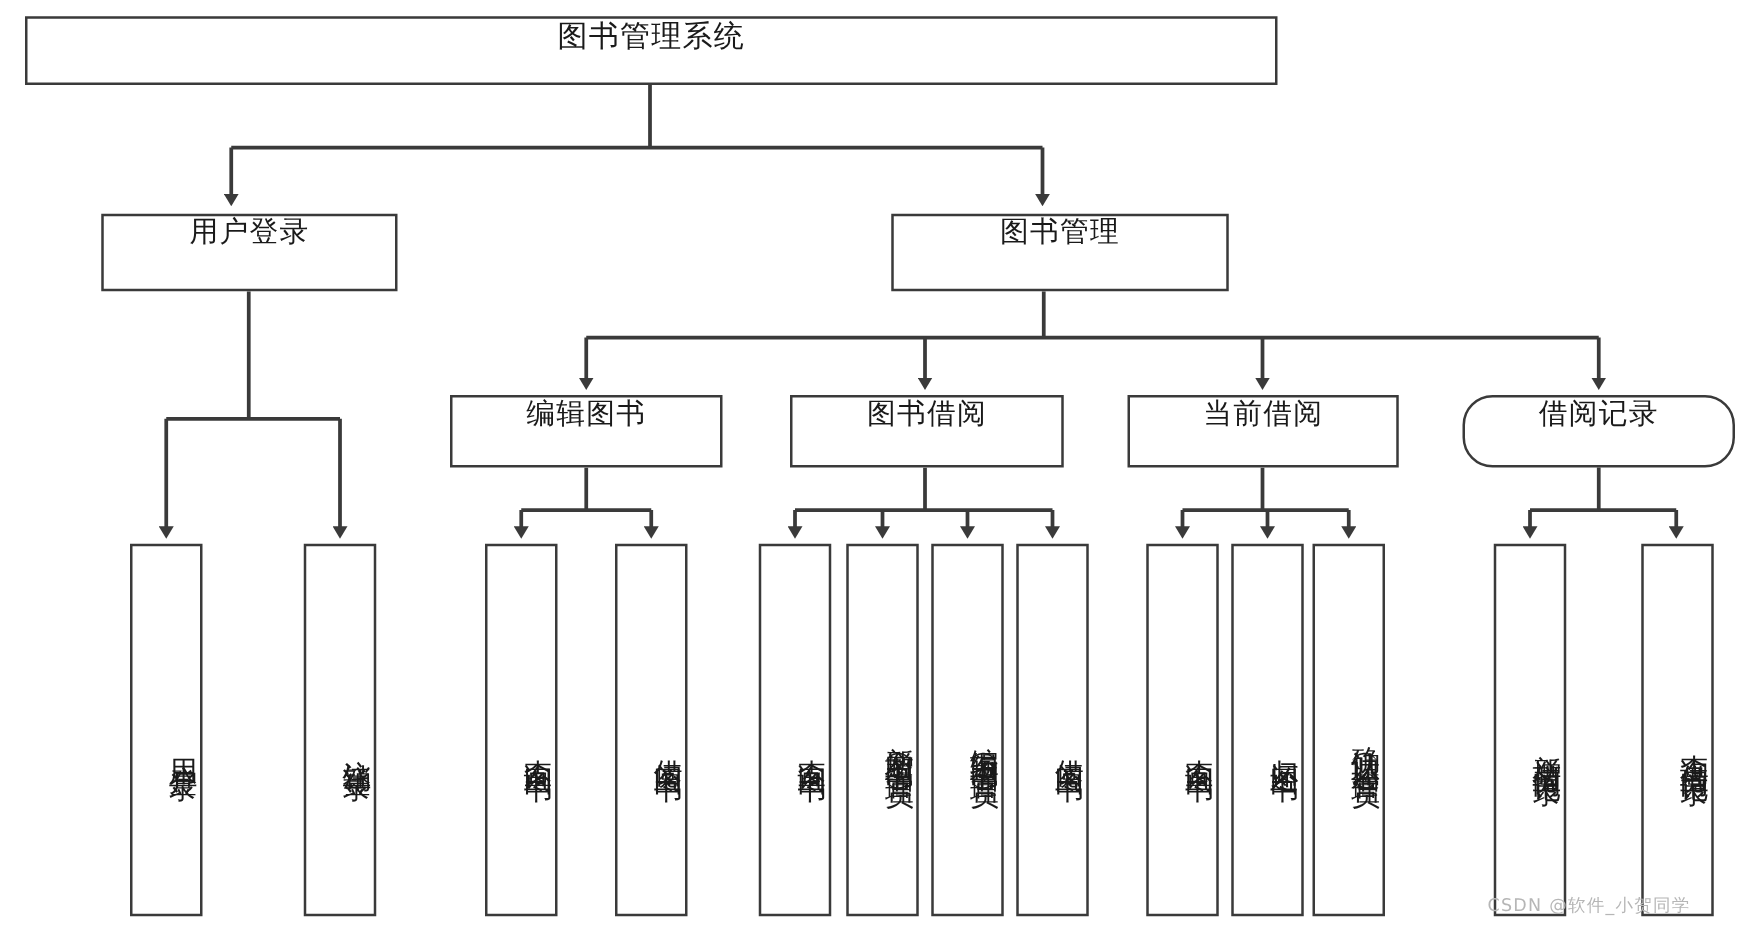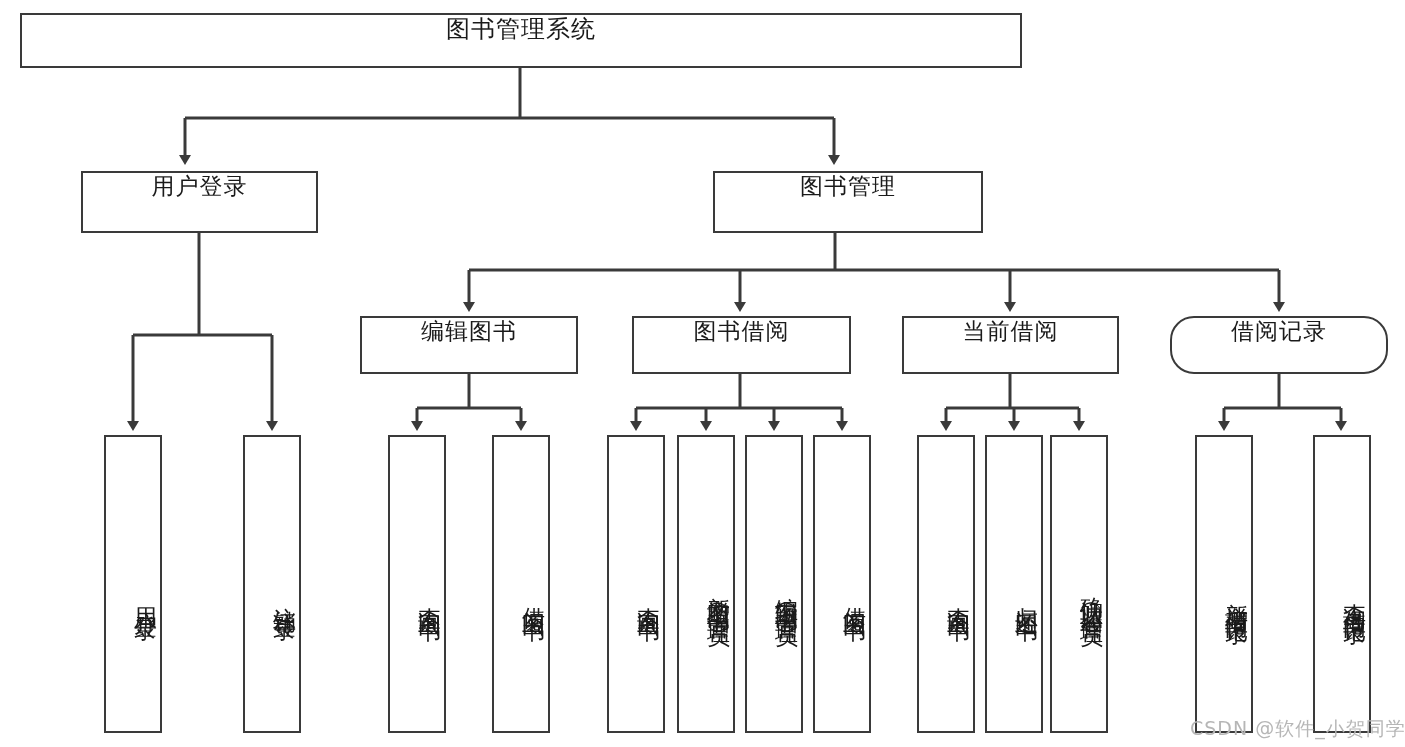--- a/index.html
+++ b/index.html
@@ -54,21 +54,21 @@
     justify-content: center;
   }
   .node.vert > .vlabel {
     writing-mode: vertical-rl;
     text-orientation: upright;
     white-space: nowrap;
   }
   .watermark {
     position: absolute;
     color: #b6b6b6;
-    font-size: 19px;
+    font-size: 14px;
     letter-spacing: 1px;
     white-space: nowrap;
   }
 </style>
 </head>
 <body>
 
 <div id="canvas">
 
   <svg id="edges" viewBox="0 0 1405 747" xmlns="http://www.w3.org/2000/svg">

